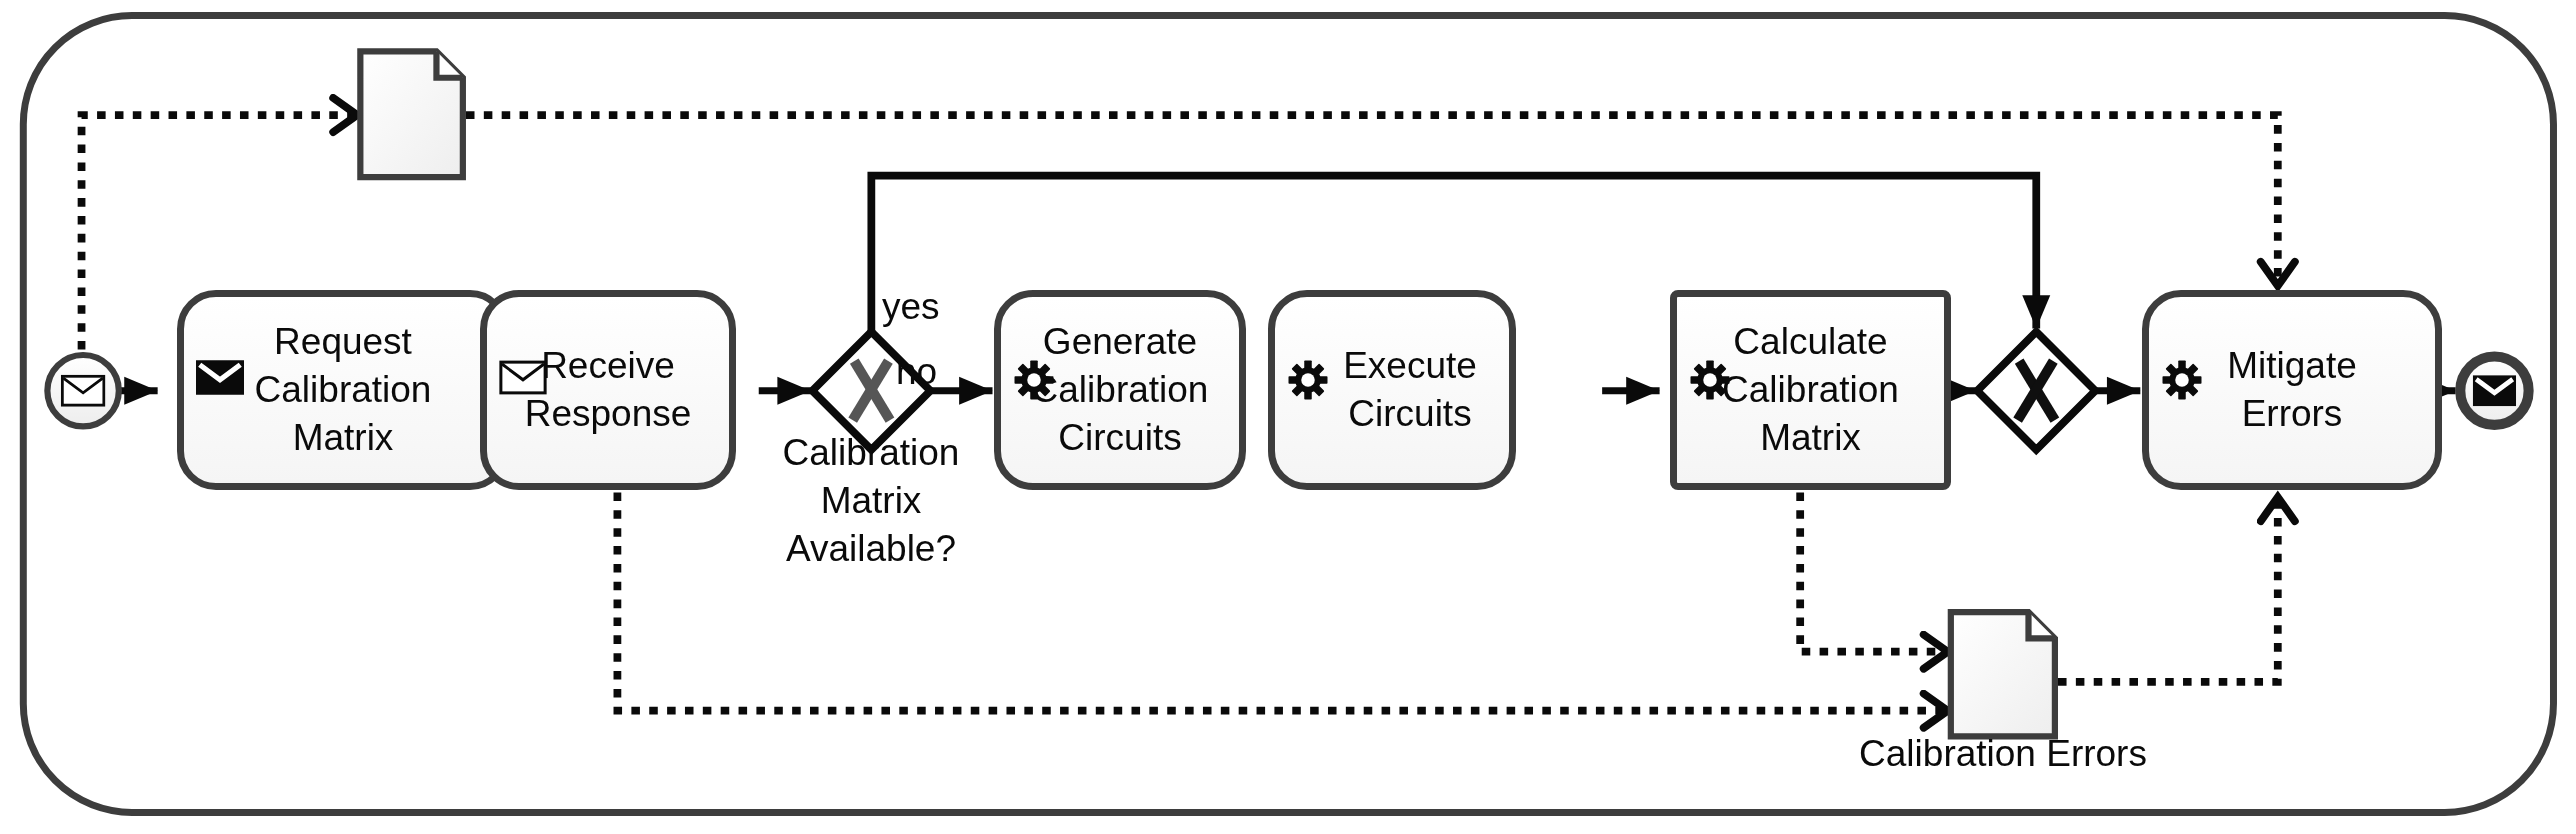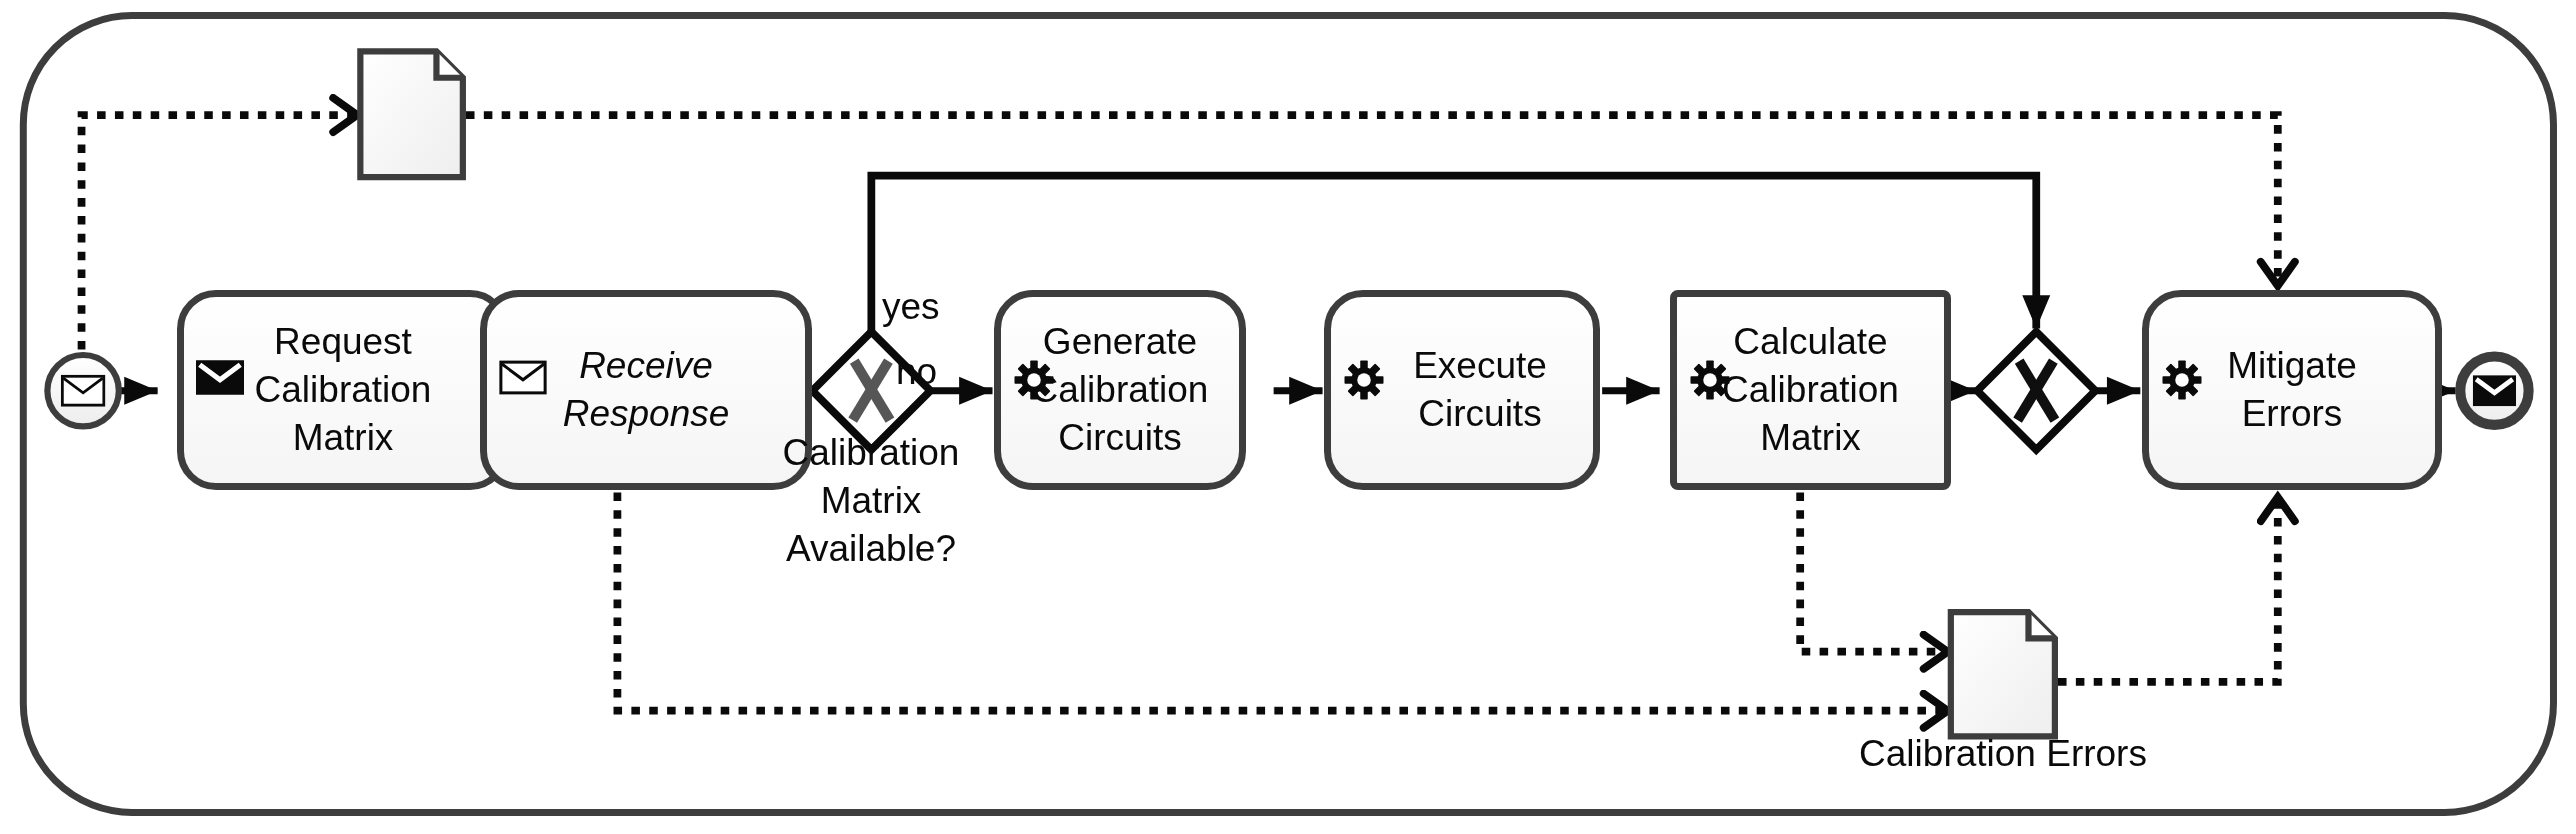--- a/index.html
+++ b/index.html
@@ -137,42 +137,42 @@
     <span class="task-icon">
       <svg width="48" height="35" viewBox="0 0 62 45">
           <use href="#env-fill" width="62" height="45"></use>
         </svg>
     </span>
     <span>Request
 Calibration
 Matrix</span>
   </div>
 
-  <div class="task" style="left:480px;width:332px;font-style:italic;">
+  <div class="task" style="left:480px;width:256px;">
     <span class="task-icon">
       <svg width="48" height="35" viewBox="0 0 62 45">
           <use href="#env-open" width="62" height="45"></use>
         </svg>
     </span>
     <span>Receive
 Response</span>
   </div>
 
   <div class="task" style="left:994px;width:252px;">
     <span class="task-icon">
       <svg width="42" height="42" viewBox="0 0 54 54">
           <use href="#gear" width="54" height="54"></use>
         </svg>
     </span>
     <span>Generate
 Calibration
 Circuits</span>
   </div>
 
-  <div class="task" style="left:1324px;width:276px;padding-left:36px;">
+  <div class="task" style="left:1268px;width:248px;padding-left:36px;">
     <span class="task-icon">
       <svg width="42" height="42" viewBox="0 0 54 54">
           <use href="#gear" width="54" height="54"></use>
         </svg>
     </span>
     <span>Execute
 Circuits</span>
   </div>
 
   <div class="task" style="left:1670px;width:281px;border-radius:8px;">

